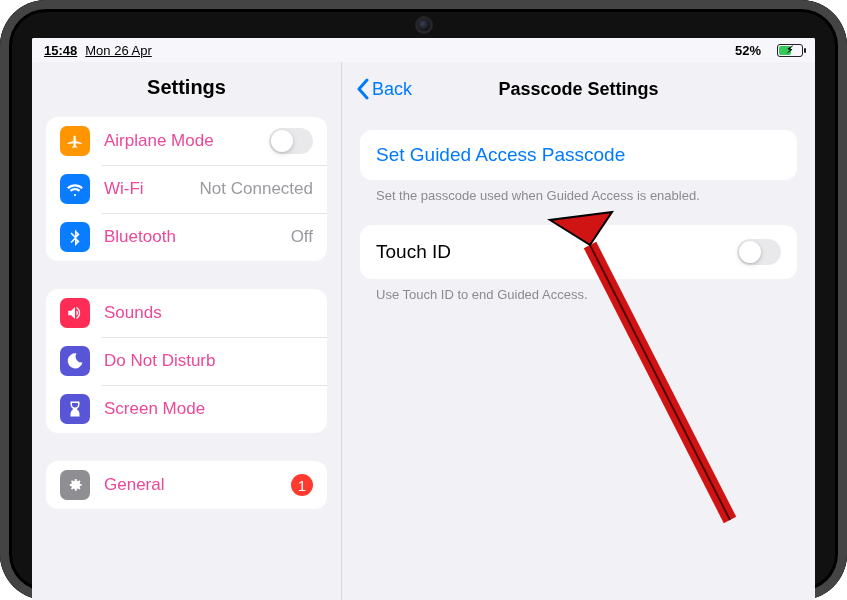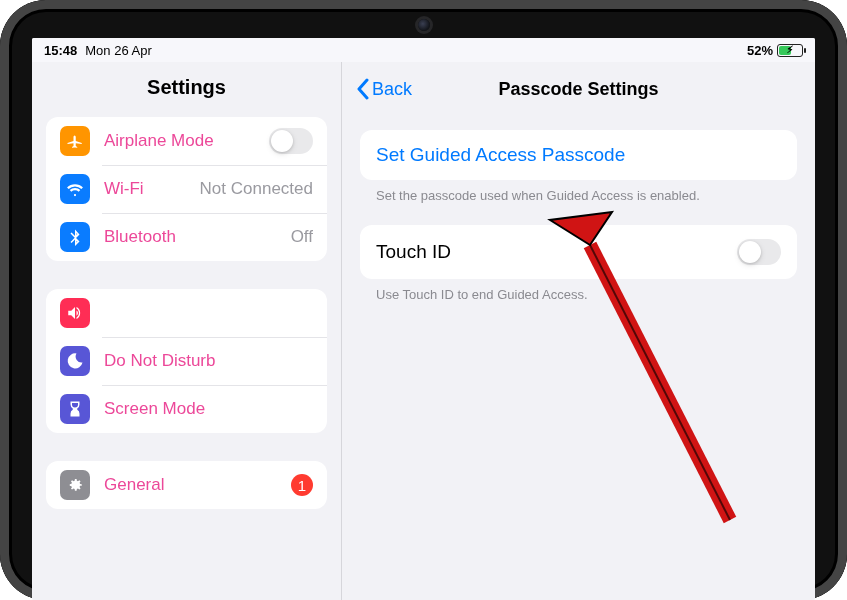--- a/index.html
+++ b/index.html
@@ -2,23 +2,23 @@
 <html><head>
 <meta charset="utf-8">
 <style>
 * { margin: 0; padding: 0; box-sizing: border-box; font-family: -apple-system, BlinkMacSystemFont, "Segoe UI", Helvetica, Arial, sans-serif; }
 body { background: #fff; width: 847px; height: 600px; overflow: hidden; position: relative; }
 .device-frame { position: absolute; inset: 0; background: #111; border-radius: 46px; padding: 38px 32px 0 32px; box-shadow: inset 0 0 0 9px #444, inset 0 0 0 12px #000; }
 .camera { position: absolute; top: 19px; left: 50%; transform: translateX(-50%); width: 12px; height: 12px; border-radius: 50%; background: radial-gradient(circle at 40% 40%, #3a3f52, #14161c 65%); box-shadow: 0 0 0 3px #262628; }
 .screen { background: #f2f2f6; width: 100%; height: 100%; border-radius: 2px; overflow: hidden; display: flex; flex-direction: column; }
 
 .statusbar { height: 24px; display: flex; align-items: center; justify-content: space-between; padding: 0 12px; font-size: 13px; font-weight: 600; background: #f7f7fb; }
-.statusbar-left { display: flex; gap: 8px; align-items: baseline; }
+.statusbar-left { display: flex; gap: 8px; align-items: baseline; text-decoration: underline; }
 .statusbar-left .date { font-weight: 400; }
-.statusbar-right { display: flex; align-items: center; gap: 4px; font-size: 13px; }
+.statusbar-right { display: flex; align-items: center; gap: 16px; font-size: 13px; }
 .battery-shell { width: 26px; height: 13px; border: 1px solid #222; border-radius: 3px; position: relative; }
 .battery-shell::after { content: ""; position: absolute; right: -4px; top: 3px; width: 2px; height: 5px; border-radius: 1px; background: #222; }
 .battery-fill { position: absolute; left: 1px; top: 1px; bottom: 1px; width: 52%; border-radius: 2px; background: #35c85a; }
 .bolt { position: absolute; left: 50%; top: -1px; transform: translateX(-50%); font-size: 10px; }
 
 .split { flex: 1; display: flex; min-height: 0; }
 .sidebar { width: 310px; background: #f2f2f6; border-right: 1px solid #d6d6db; display: flex; flex-direction: column; }
 .sidebar-title { text-align: center; font-size: 20px; font-weight: 700; padding: 14px 0 18px; }
 .group { background: #fff; margin: 0 14px 28px 14px; border-radius: 12px; overflow: hidden; }
 .row { display: flex; align-items: center; padding: 9px 14px; gap: 14px; position: relative; }
@@ -102,20 +102,21 @@
           </div>
         </div>
 
         <div class="group">
           <div class="row">
             <div class="icon" style="background:#ff2d55">
               <svg viewBox="0 0 24 24" fill="#fff">
                   <path d="M3 9v6h4l5 5V4L7 9H3zm13 3a4 4 0 00-2-3.5v7A4 4 0 0016 12zm-2-8v2.1a7 7 0 010 11.8V20a9 9 0 000-16z"></path>
                 </svg>
             </div>
+            <span class="label">Sounds</span>
           </div>
           <div class="row">
             <div class="icon" style="background:#5856d6">
               <svg viewBox="0 0 24 24" fill="#fff">
                   <path d="M14 2a10 10 0 108 12 8 8 0 01-8-12z"></path>
                 </svg>
             </div>
             <span class="label">Do Not Disturb</span>
           </div>
           <div class="row">

